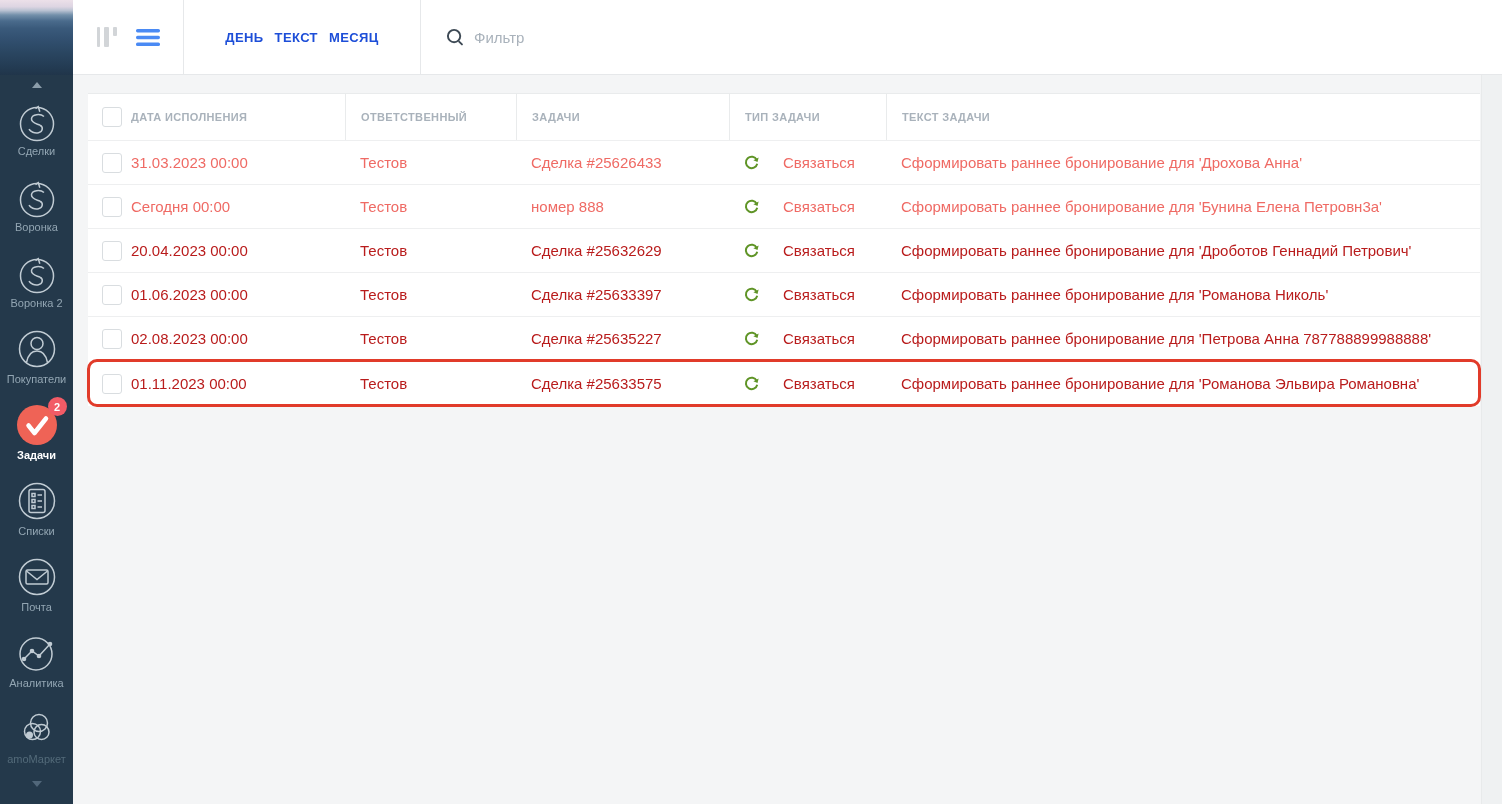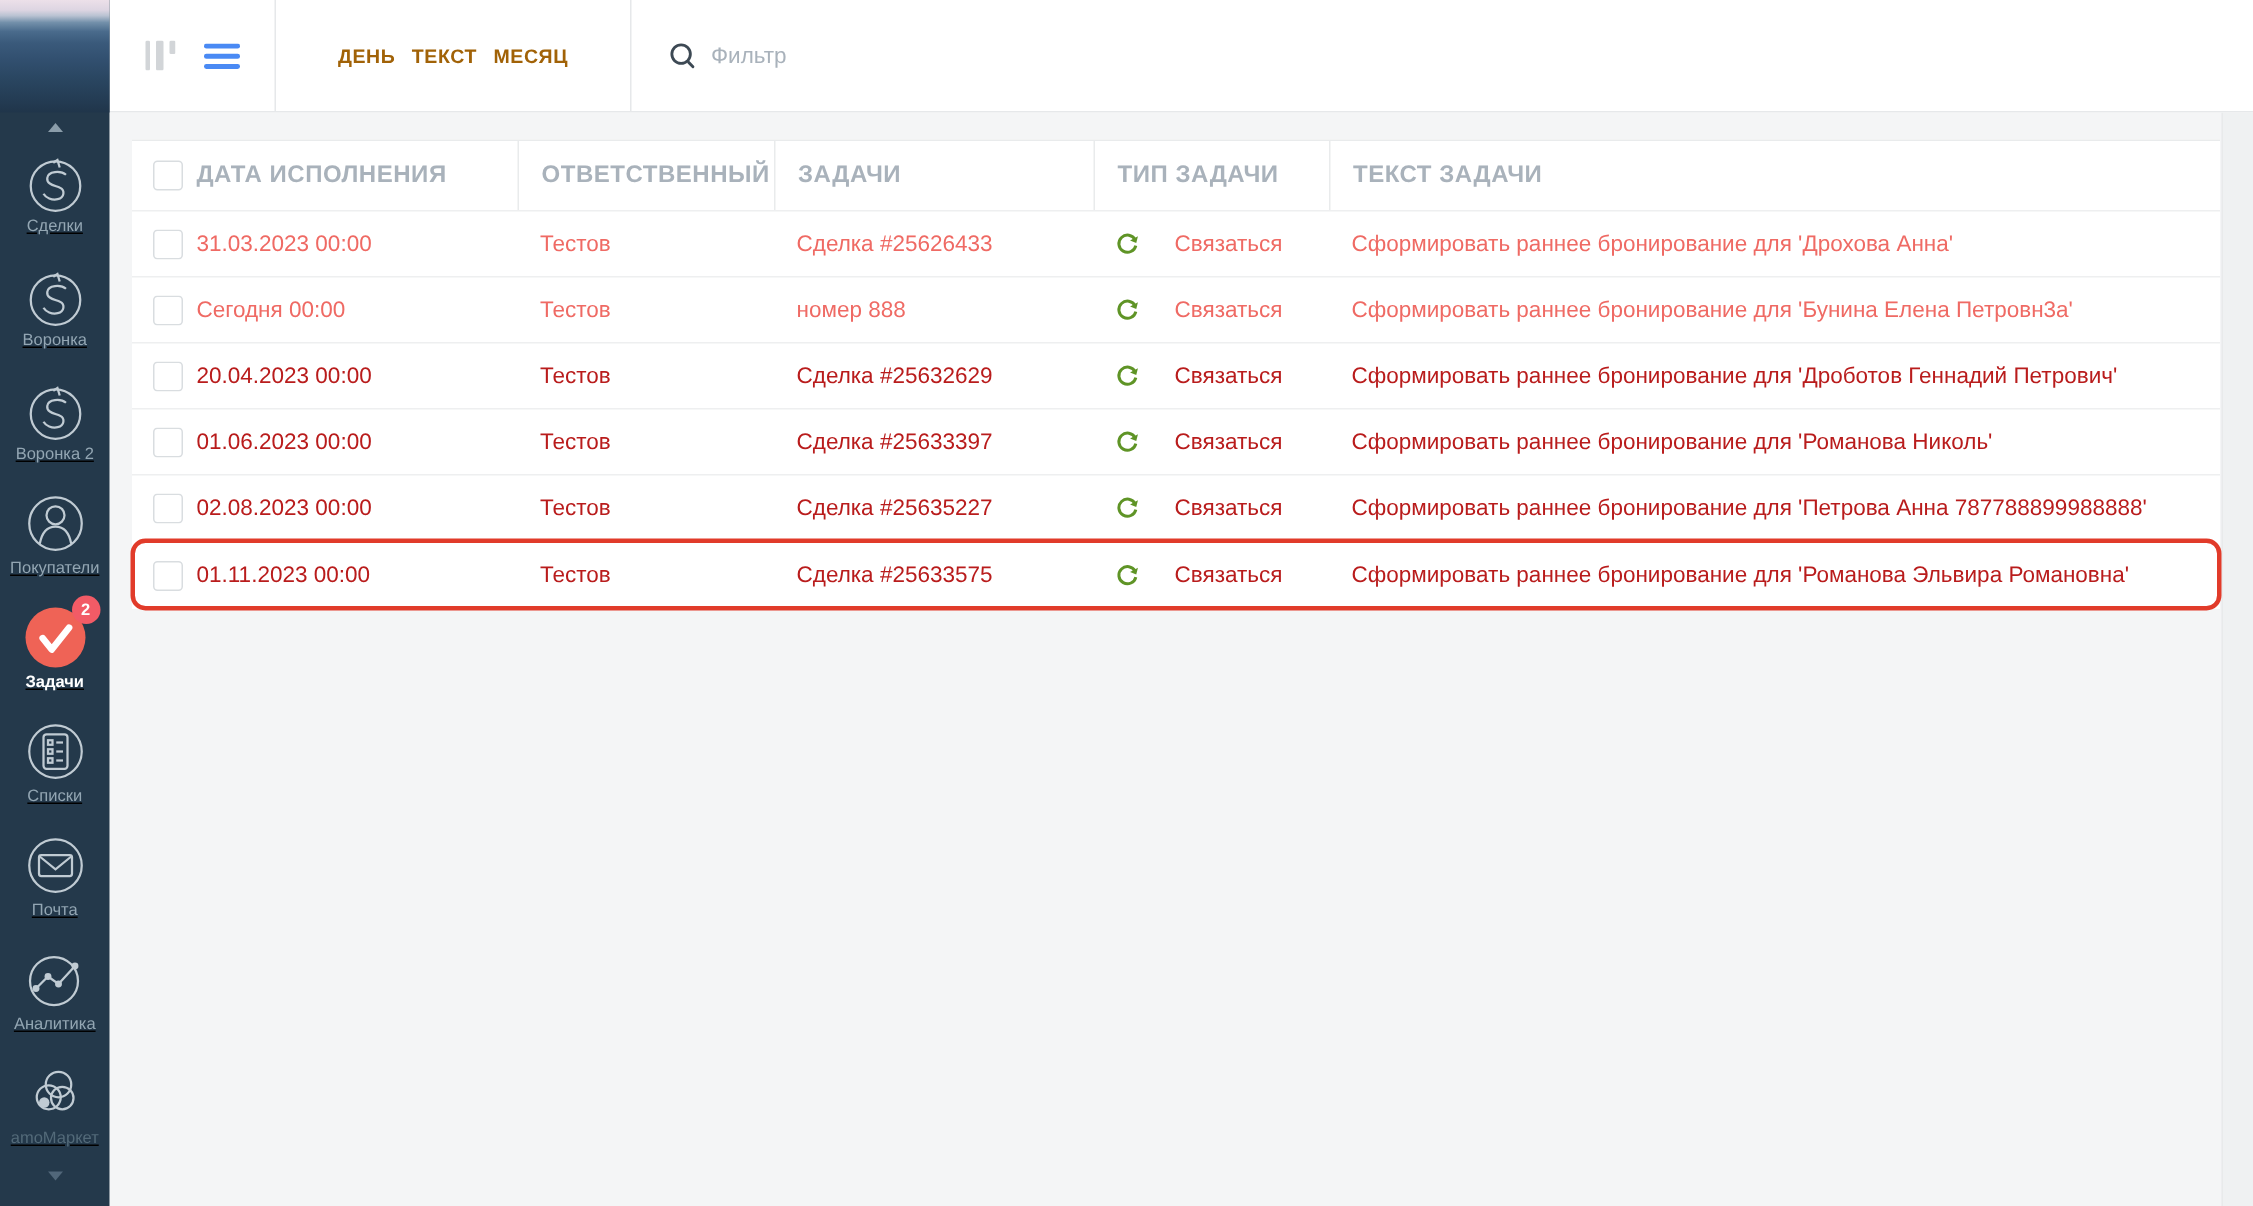--- a/index.html
+++ b/index.html
@@ -11,55 +11,55 @@
   .sidebar { position:absolute; left:0; top:0; bottom:0; width:73px;
              background:#24394b; z-index:3; }
   .sidebar-photo { height:75px; width:73px; cursor:pointer;
     background:linear-gradient(180deg,#ece0e9 0%,#ddd5e2 9%,#b9c2d2 14%,#7390aa 20%,
       #4a6b8c 28%,#3a5a7b 38%,#325070 52%,#2a4661 70%,#243c54 88%,#20354a 100%); }
   .side-arrow { width:73px; height:20px; display:flex; align-items:center; justify-content:center; cursor:pointer; }
   .tri-up { width:0; height:0; border-left:5px solid transparent; border-right:5px solid transparent;
             border-bottom:6px solid #8b9daa; }
   .tri-down { width:0; height:0; border-left:5px solid transparent; border-right:5px solid transparent;
               border-top:6px solid #51677a; }
-  .s-nav { display:flex; flex-direction:column;text-decoration:underline; }
+  .s-nav { display:flex; flex-direction:column; }
   .s-item { height:76px; display:flex; flex-direction:column; align-items:center;
             justify-content:flex-start; padding-top:3px; cursor:pointer; }
   .s-icon { position:relative; width:46px; height:46px; display:flex;
             align-items:center; justify-content:center; }
   .s-icon svg { stroke:#c0cbd3; fill:none; stroke-width:1.5; }
   .s-label { font-size:11px; color:#93a6b3; margin-top:1px; white-space:nowrap; }
   .s-item.active .s-label { color:#ffffff; font-weight:bold;text-align:center; }
   .s-item.dimmed .s-label { color:#536a79; }
   .badge { position:absolute; top:-5px; right:-7px; min-width:19px; height:19px; border-radius:10px;
            background:#f25b66; color:#fff; font-size:11px; font-weight:bold;
            display:flex; align-items:center; justify-content:center; padding:0 4px; }
 
   
   .topbar { position:absolute; left:73px; top:0; right:0; height:75px; background:#fff;
             border-bottom:1px solid #e6e8ea; display:flex; z-index:2; }
   .tb-icons { width:111px; display:flex; align-items:center; justify-content:center;
               gap:19px; border-right:1px solid #e6e8ea; }
   .tb-tabs { width:237px; display:flex; align-items:center; justify-content:center; gap:11px;
              border-right:1px solid #e6e8ea; }
-  .tab { font-size:13px; font-weight:bold; letter-spacing:.4px; color:#a16207; cursor:pointer; }
+  .tab { font-size:13px; font-weight:bold; letter-spacing:.4px; color:#1d4ed8; cursor:pointer; }
   .tb-filter { flex:1; display:flex; align-items:center; padding-left:25px; gap:9px; }
   .tb-filter input { border:none; outline:none; font-size:15px; color:#0c4a6e; width:360px;
                      font-family:"Liberation Sans","DejaVu Sans",sans-serif; background:transparent; }
   .tb-filter input::placeholder { color:#a9b2bb; }
   .icon-btn { display:flex; align-items:center; cursor:pointer; }
 
   
   .content { position:absolute; left:73px; top:75px; right:0; bottom:0; background:#f4f5f6; }
   .right-strip { position:absolute; right:0; top:0; bottom:0; width:21px;
                  background:#eff1f2; border-left:1px solid #e8eaeb; }
   .task-table { position:absolute; left:15px; top:18px; width:1392px;
                 background:#fff; border-top:1px solid #e9ebec; }
   .grid-row { display:grid; grid-template-columns:43px 214px 171px 213px 157px 1fr; align-items:center; }
-  .thead { height:46px; color:#a9b2bb; font-size:16px; font-weight:bold;
+  .thead { height:46px; color:#a9b2bb; font-size:11px; font-weight:bold;
            letter-spacing:.35px; background:#fff; }
   .thead .cell { height:100%; display:flex; align-items:center; }
   .thead .cell.sep { border-left:1px solid #e9ebec; padding-left:15px; }
   .row { height:44px; border-top:1px solid #eeeff0; background:#fff;
          font-size:15px; color:#b91c1c; cursor:pointer; }
   .row .cell { display:flex; align-items:center; overflow:hidden; white-space:nowrap; }
   .cell.pad { padding-left:15px; }
   .row.overdue { color:#ef6a64; }
   .obj-link { color:inherit; }
   .type-cell { gap:24px; }

